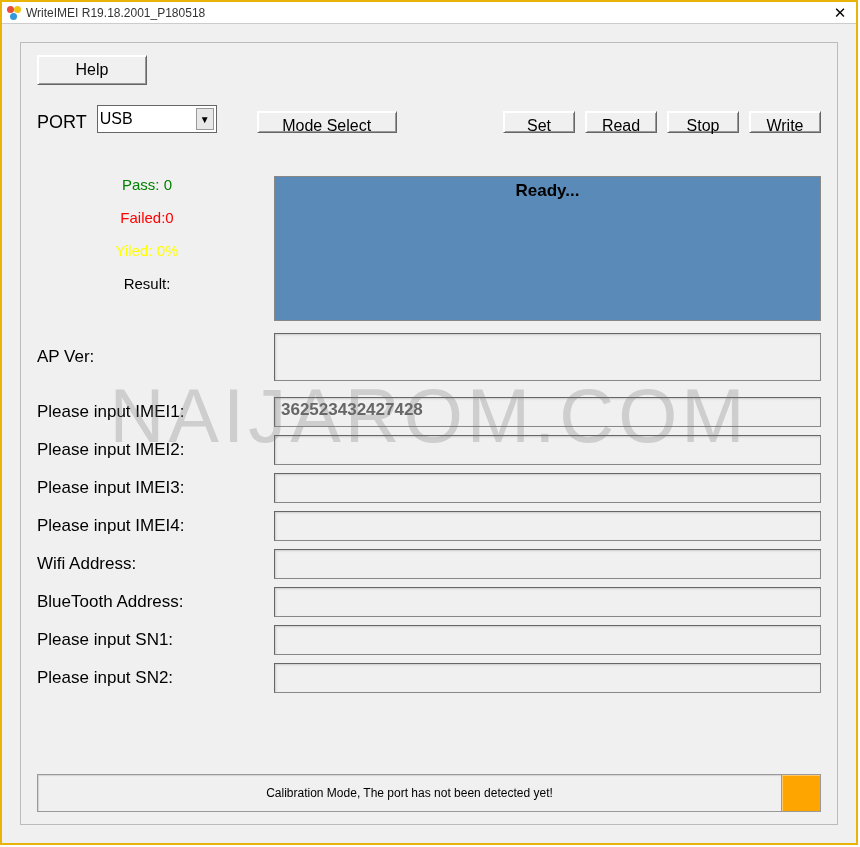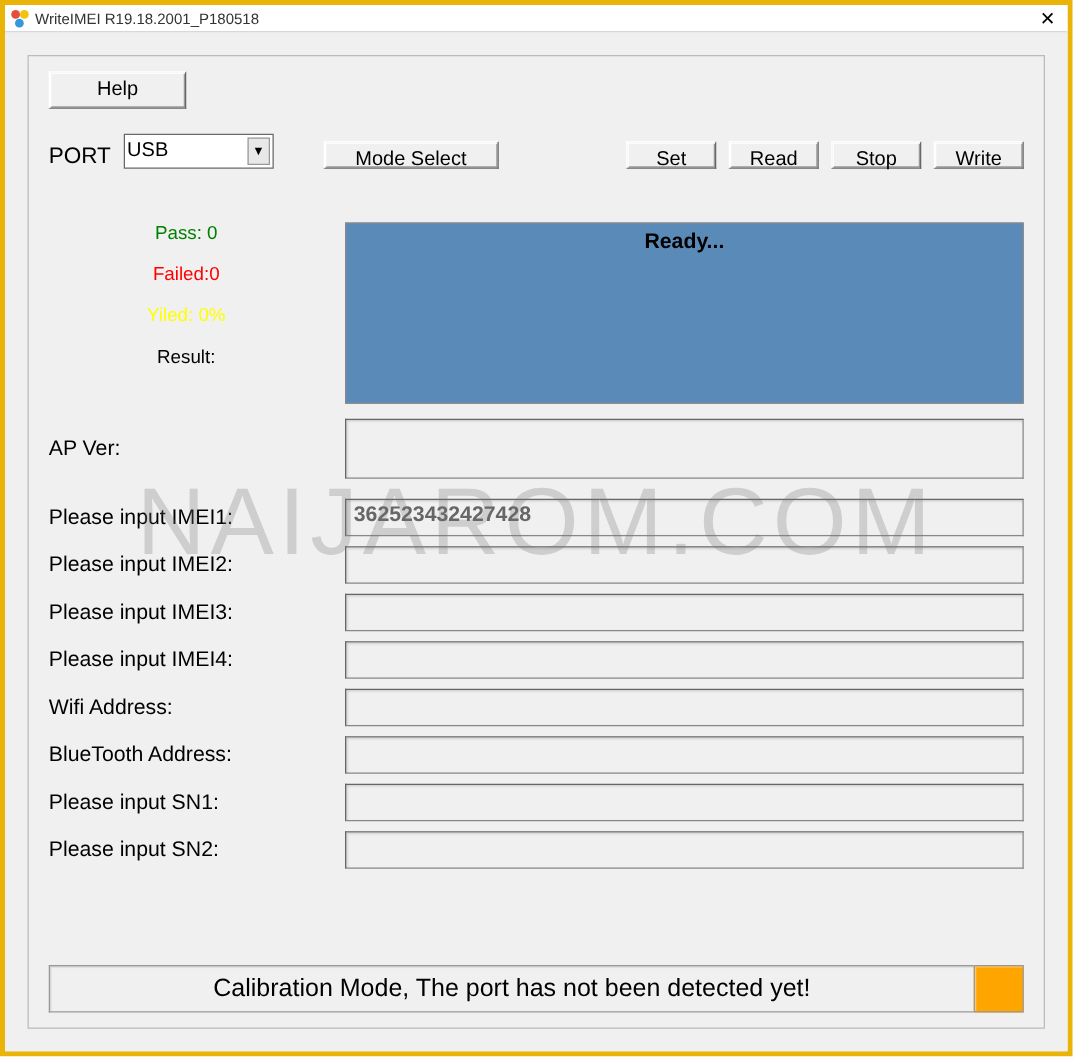--- a/index.html
+++ b/index.html
@@ -7,21 +7,21 @@
       font-family: Tahoma, Arial, sans-serif;
       font-size: 13px;
       background: #fff;
       width: 860px;
       height: 847px;
       position: relative;
     }
     .window {
       width: 858px;
       height: 845px;
-      border: 4px solid #eab308;
+      border: 2px solid #eab308;
       background: #fff;
       position: relative;
     }
     .titlebar {
       height: 22px;
       background: #fff;
       border-bottom: 1px solid #ccc;
       display: flex;
       align-items: center;
       padding: 0 4px;
@@ -219,21 +219,21 @@
       align-items: stretch;
     }
     .status-text {
       flex: 1;
       border: 1px solid #999;
       border-right: none;
       box-shadow: inset 1px 1px 1px rgba(0,0,0,0.12);
       display: flex;
       align-items: center;
       justify-content: center;
-      font-size: 20px;
+      font-size: 12px;
       background: #f0f0f0;
     }
     .status-indicator {
       width: 40px;
       background: #ffa500;
       border: 1px solid #999;
       box-shadow: inset 1px 1px 0 rgba(255,255,255,0.4);
     }
     .watermark {
       position: absolute;

